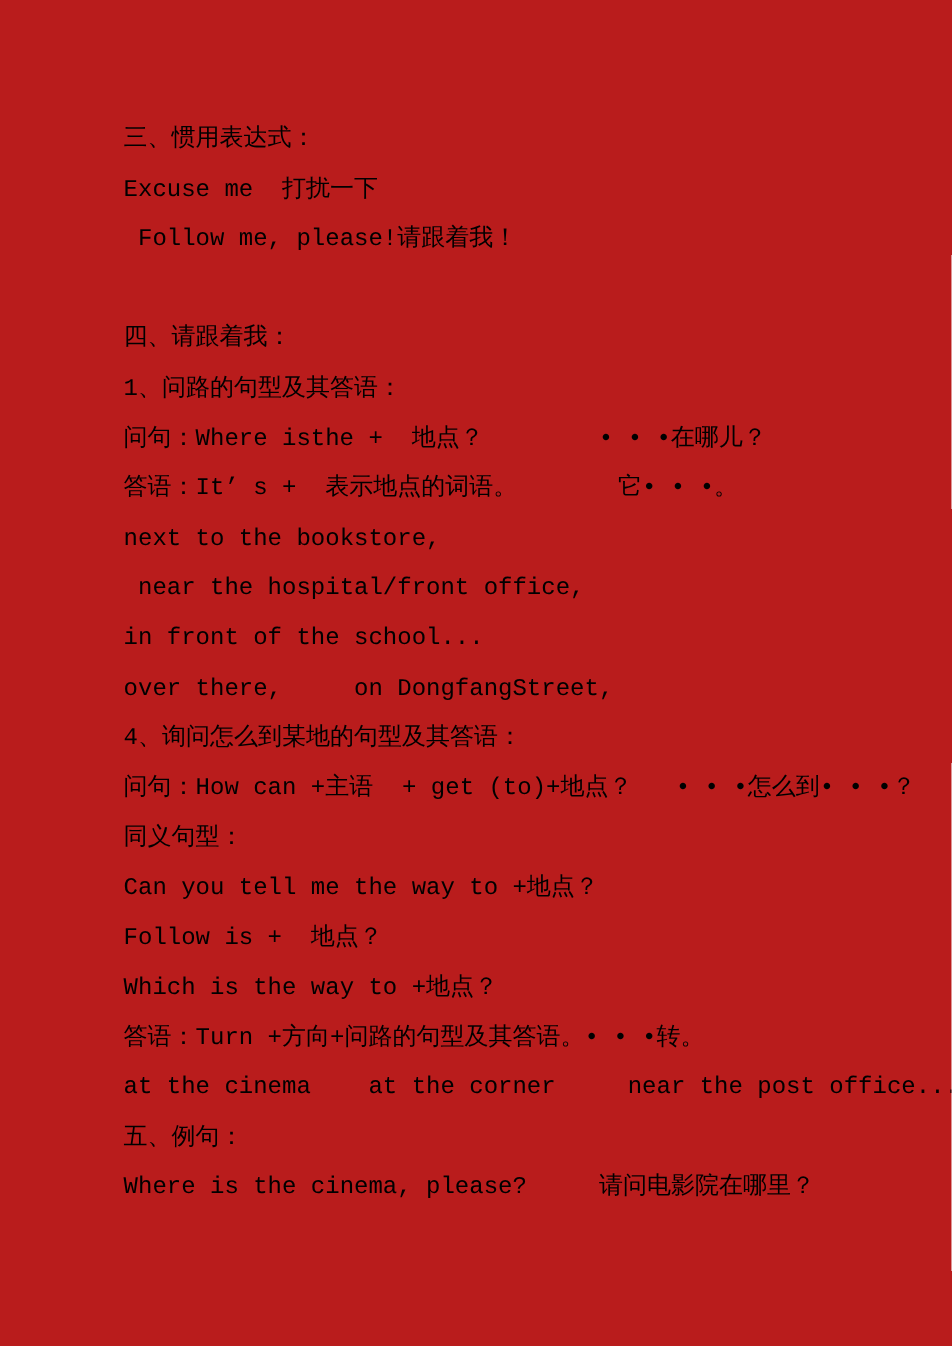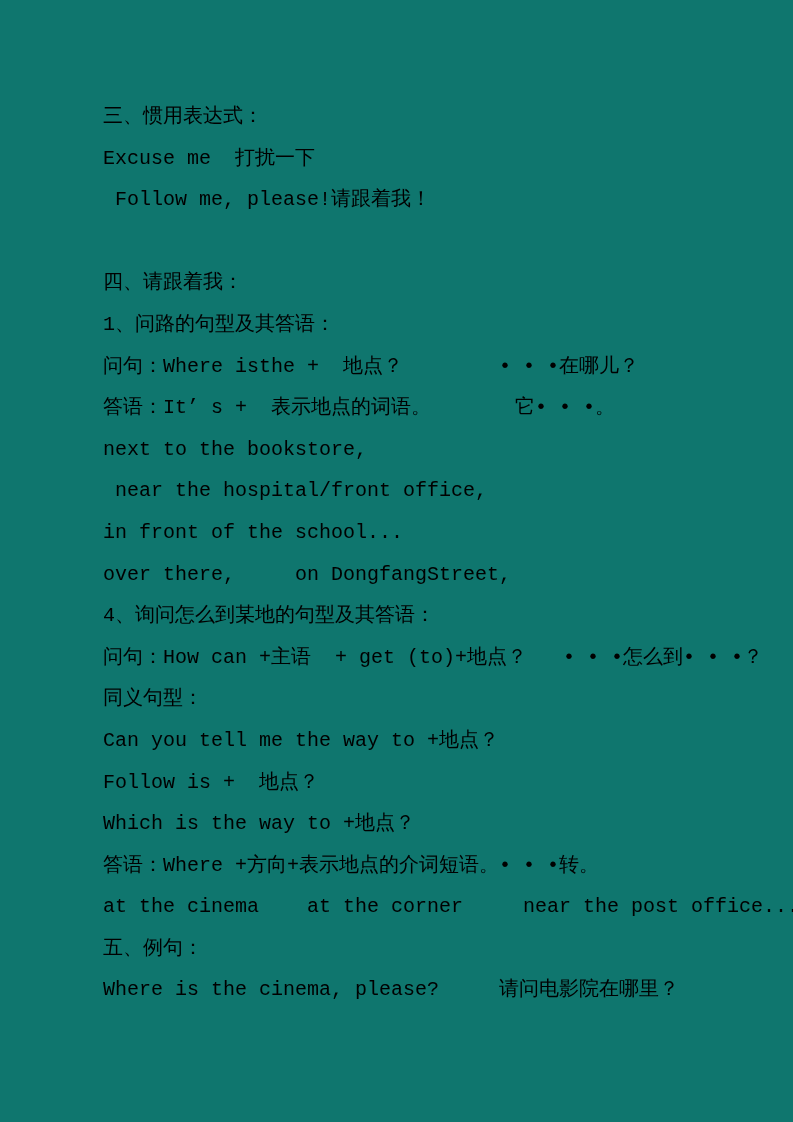--- a/index.html
+++ b/index.html
@@ -4,21 +4,21 @@
 <style>
   html, body {
     margin: 0;
     padding: 0;
     background: #ffffff;
   }
   .page {
     position: relative;
     width: 793px;
     height: 1122px;
-    background: #0f766e;
+    background: #b91c1c;
     overflow: hidden;
   }
   .content {
     position: absolute;
     left: 103px;
     top: 96px;
     right: 40px;
   }
   p.line {
     margin: 0;
@@ -49,18 +49,18 @@
     <p class="line">next to the bookstore,</p>
     <p class="line"> near the hospital/front office,</p>
     <p class="line">in front of the school...</p>
     <p class="line">over there,     on DongfangStreet,</p>
     <p class="line">4、询问怎么到某地的句型及其答语：</p>
     <p class="line">问句：How can +主语  + get (to)+地点？   • • •怎么到• • •？</p>
     <p class="line">同义句型：</p>
     <p class="line">Can you tell me the way to +地点？</p>
     <p class="line">Follow is +  地点？</p>
     <p class="line">Which is the way to +地点？</p>
-    <p class="line">答语：Where +方向+表示地点的介词短语。• • •转。</p>
+    <p class="line">答语：Turn +方向+问路的句型及其答语。• • •转。</p>
     <p class="line">at the cinema    at the corner     near the post office...</p>
     <p class="line">五、例句：</p>
     <p class="line">Where is the cinema, please?     请问电影院在哪里？</p>
   </div>
 </div>
 
 </body></html>

